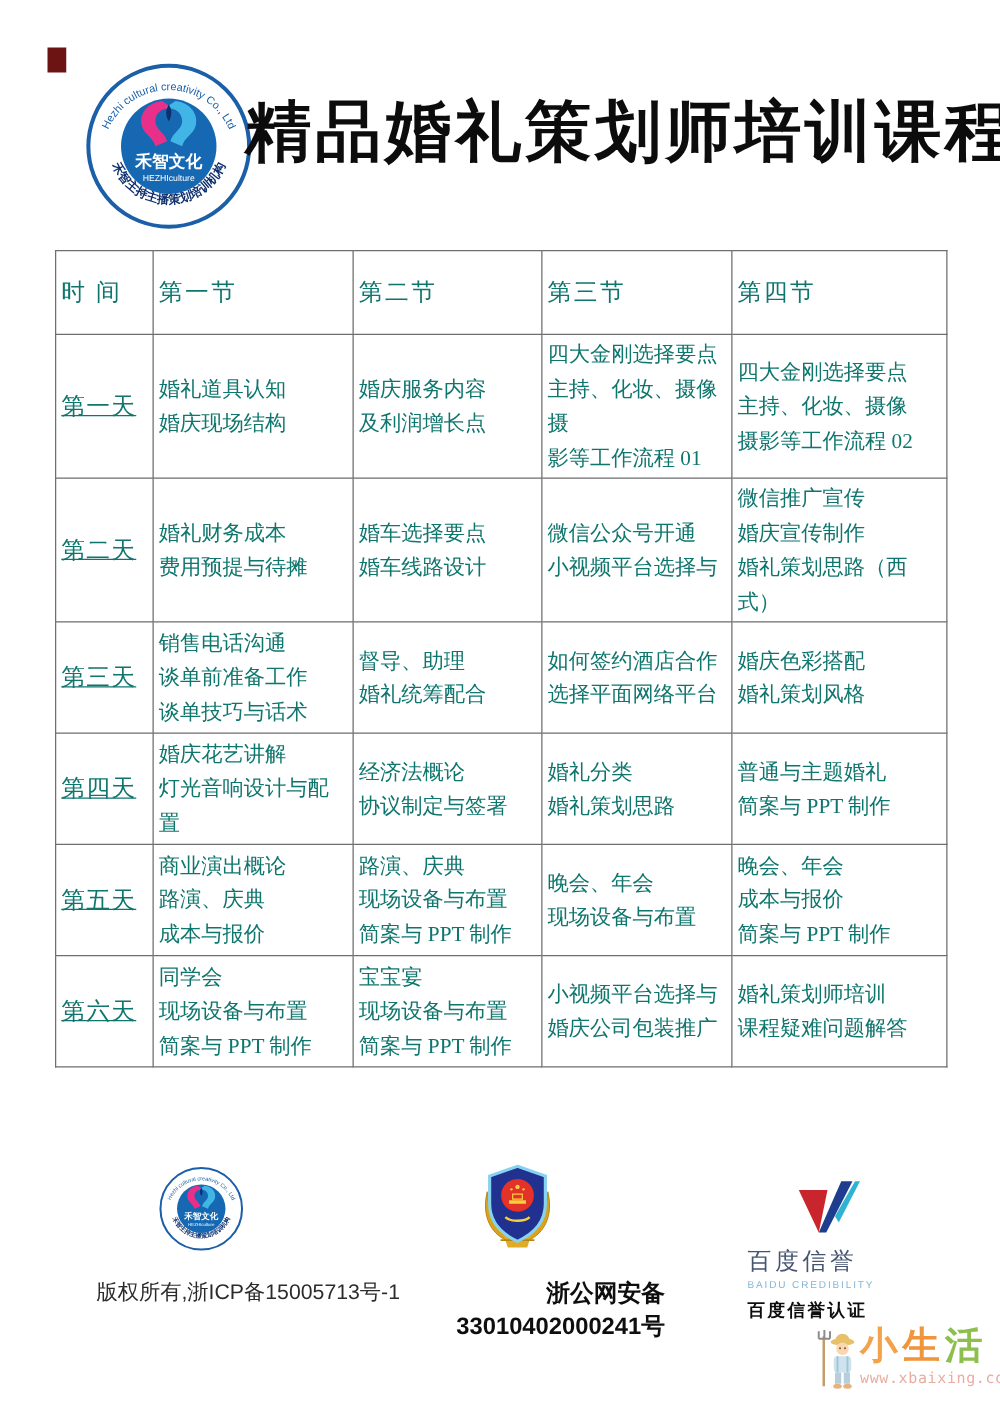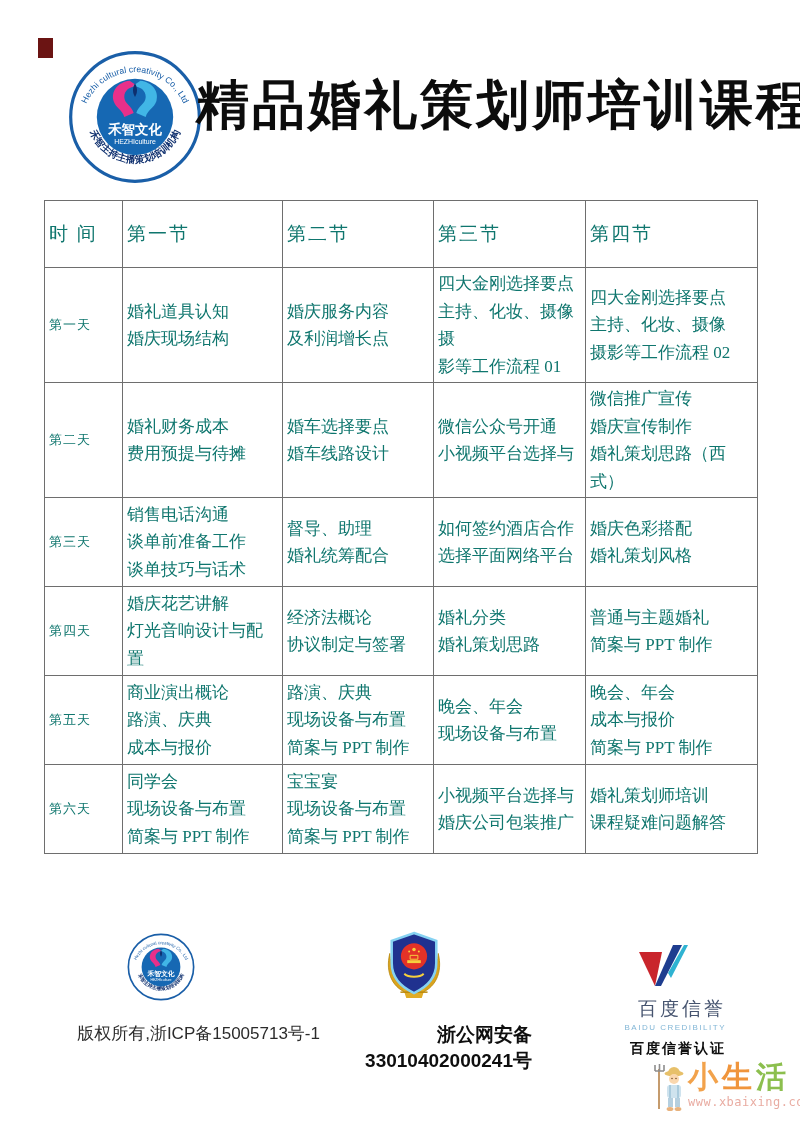--- a/index.html
+++ b/index.html
@@ -24,36 +24,36 @@
     position:absolute; left:44px; top:200px; width:713px;
     border-collapse:collapse; table-layout:fixed;
   }
   table.course th, table.course td {
     border:1px solid #6e6e6e; text-align:left; vertical-align:middle;
     color:#0f766e; font-weight:normal; padding:2px 4px;
   }
   table.course thead th { height:62px; font-size:19px; letter-spacing:2px; }
   table.course tbody tr { height:89px; }
   table.course tbody tr:nth-child(1) { height:94px; }
-  table.course tbody th.day { font-size:13px; letter-spacing:1px; }
+  table.course tbody th.day { font-size:19px; letter-spacing:1px;text-decoration:underline; }
   table.course td { font-size:17px; line-height:1.62; white-space:pre-line; }
   
   .copyright {
     position:absolute; left:40px; top:1022px; width:280px; text-align:right;
     font-family:"Liberation Sans","DejaVu Sans",sans-serif;
     font-size:17px; color:#2b2b2b;
   }
   .police-badge { position:absolute; left:383px; top:929px; width:62px; height:74px; }
   .police-text {
     position:absolute; left:298px; top:1022px; width:234px; text-align:right;
     font-family:"Liberation Sans","DejaVu Sans",sans-serif;
     font-size:19px; font-weight:bold; color:#0e0e0e;
   }
   .baidu-block {
-    position:absolute; left:598px; top:942px; width:128px; text-align:right;
+    position:absolute; left:598px; top:942px; width:128px; text-align:left;
     font-family:"Liberation Sans","DejaVu Sans",sans-serif;
   }
   .baidu-v { width:56px; height:52px; margin:0 auto; display:block; }
   .baidu-cn { font-size:19px; color:#46546f; letter-spacing:3px; margin-top:2px; }
   .baidu-en { font-size:8px; color:#82b6d6; letter-spacing:1.5px; margin-top:1px; }
   .baidu-cert { font-size:14px; font-weight:bold; color:#0e0e0e; letter-spacing:2px; margin-top:8px; }
   
   .watermark {
     position:absolute; left:652px; top:1060px; width:145px;
     display:flex; align-items:flex-start;

